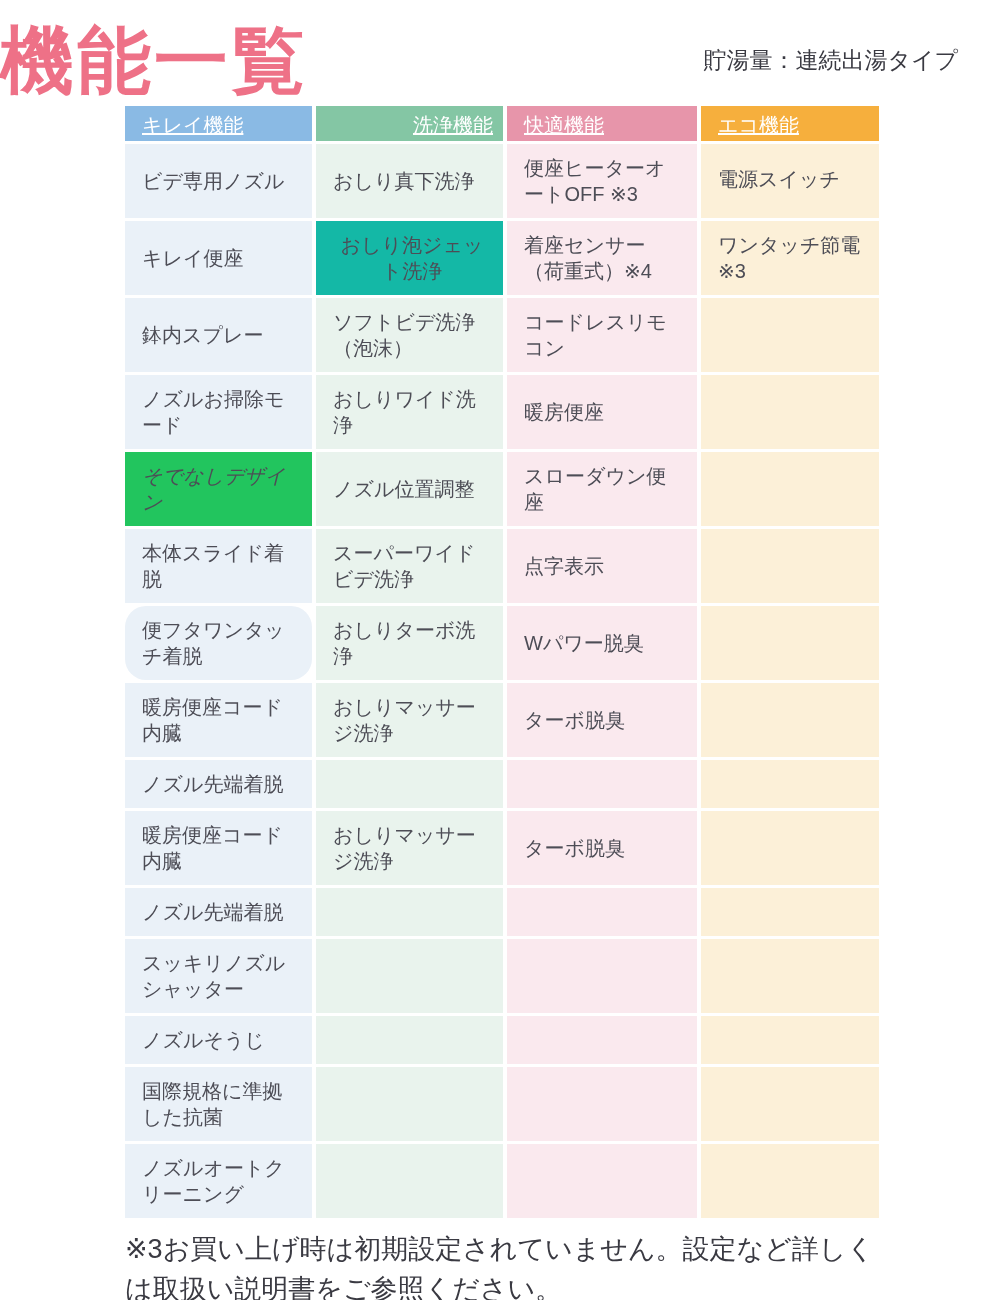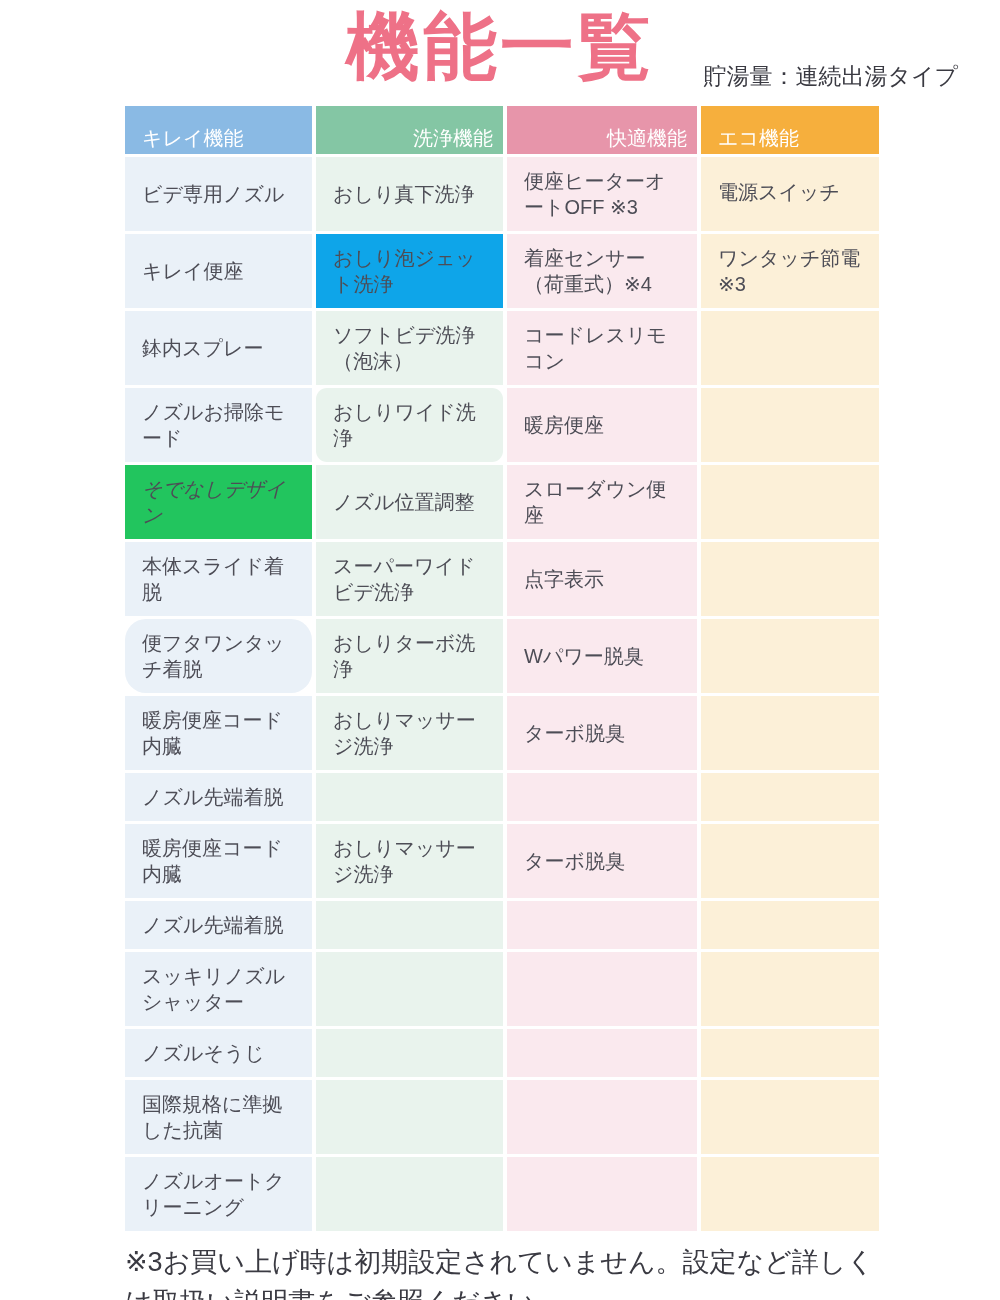--- a/index.html
+++ b/index.html
@@ -15,54 +15,55 @@
     color: var(--cell-text, #4d4d56);
     overflow: hidden;
   }
   .header-area {
     position: relative;
     height: 100px;
     margin-bottom: 3px;
   }
   .page-title {
     margin: 0;
-    padding-top: 6px;
-    text-align: center;
+    padding-top: 20px;
+    text-align: left;
     font-size: 74px;
     line-height: 1.1;
     font-weight: 900;
     letter-spacing: 3px;
     color: var(--title, #ee7187);
   }
   .page-subtitle {
     position: absolute;
     right: 42px;
-    bottom: 8px;
+    bottom: 24px;
     font-size: 23px;
     color: var(--subtitle-text, #3a3a42);
   }
   table.feature-table {
     border-collapse: separate;
     border-spacing: 4px 3px;
     table-layout: fixed;
     margin-left: 121px;
     width: 762px;
   }
   col.c1 { width: 187px; }
   col.c2 { width: 187px; }
   col.c3 { width: 190px; }
   col.c4 { width: 178px; }
   .feature-table th {
     height: 32px;
-    padding: 16px 10px 0 17px;
+    padding: 3px 10px 0 17px;
     text-align: left;
     vertical-align: middle;
     font-weight: normal;
     font-size: 20px;
     color: var(--header-text, #ffffff);
+    text-decoration: underline;
   }
   .feature-table td {
     padding: 11px 12px 11px 17px;
     vertical-align: middle;
     font-size: 20px;
     line-height: 1.3;
     color: var(--cell-text, #4d4d56);
     word-break: break-all;
     overflow-wrap: anywhere;
   }
@@ -86,46 +87,46 @@
   <colgroup>
     <col class="c1">
       <col class="c2">
       <col class="c3">
       <col class="c4">
   </colgroup>
   <thead>
     <tr id="head-row">
         <th style="background: rgb(138, 186, 228);">キレイ機能</th>
         <th style="background: rgb(132, 198, 164); text-align: right;">洗浄機能</th>
-        <th style="background: rgb(231, 149, 170); text-align: right;">快適機能</th>
+        <th style="background: rgb(231, 149, 170);">快適機能</th>
         <th style="background: rgb(246, 175, 61);">エコ機能</th>
       </tr>
   </thead>
   <tbody id="body-rows">
       <tr>
         <td style="background: rgb(234, 241, 248);">ビデ専用ノズル</td>
         <td style="background: rgb(233, 243, 237);">おしり真下洗浄</td>
         <td style="background: rgb(250, 233, 238);">便座ヒーターオートOFF ※3</td>
         <td style="background: rgb(252, 240, 216); font-family: Liberation Mono, monospace;">電源スイッチ</td>
       </tr>
       <tr>
         <td style="background: rgb(234, 241, 248);">キレイ便座</td>
-        <td style="background: #0ea5e9;">おしり泡ジェット洗浄</td>
+        <td style="background: #14b8a6; text-align: center;">おしり泡ジェット洗浄</td>
         <td style="background: rgb(250, 233, 238);">着座センサー（荷重式）※4</td>
         <td style="background: rgb(252, 240, 216); margin-left: 24px;">ワンタッチ節電※3</td>
       </tr>
       <tr>
         <td style="background: rgb(234, 241, 248);">鉢内スプレー</td>
         <td style="background: rgb(233, 243, 237);">ソフトビデ洗浄（泡沫）</td>
         <td style="background: rgb(250, 233, 238); margin-top: 32px;">コードレスリモコン</td>
         <td style="background: rgb(252, 240, 216);"></td>
       </tr>
       <tr>
         <td style="background: rgb(234, 241, 248);">ノズルお掃除モード</td>
-        <td style="background: rgb(233, 243, 237); border-radius: 11px;">おしりワイド洗浄</td>
+        <td style="background: rgb(233, 243, 237);">おしりワイド洗浄</td>
         <td style="background: rgb(250, 233, 238);">暖房便座</td>
         <td style="background: rgb(252, 240, 216);"></td>
       </tr>
       <tr>
         <td style="background: #22c55e; font-style: italic;">そでなしデザイン</td>
         <td style="background: rgb(233, 243, 237);">ノズル位置調整</td>
         <td style="background: rgb(250, 233, 238);">スローダウン便座</td>
         <td style="background: rgb(252, 240, 216);"></td>
       </tr>
       <tr>

